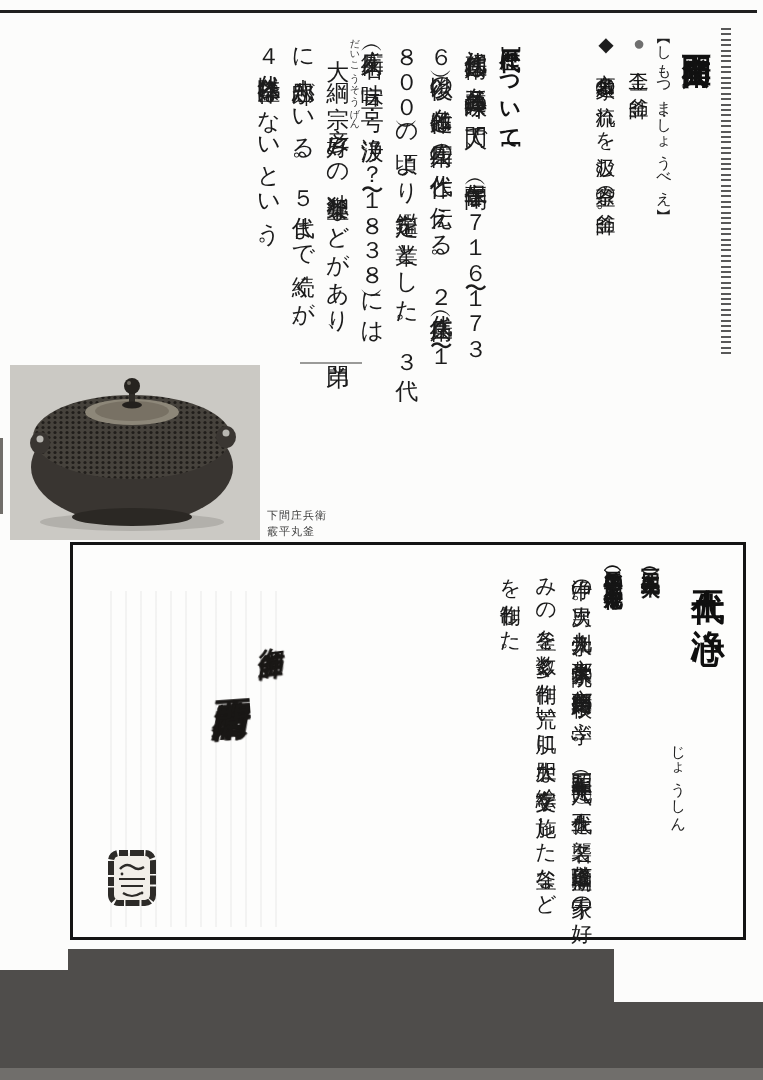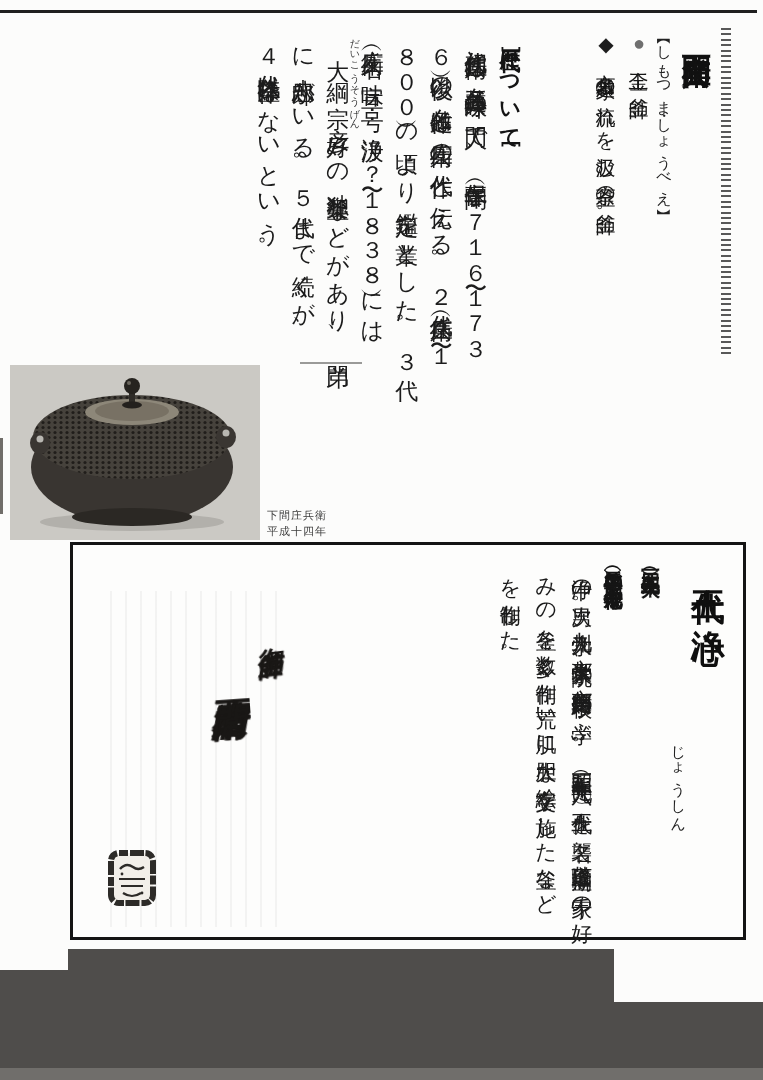--- a/index.html
+++ b/index.html
@@ -151,21 +151,21 @@
       <circle cx="122" cy="21" r="8" fill="#26231f"></circle>
       <circle cx="119" cy="18" r="2" fill="#6b665e"></circle>
       <ellipse cx="30" cy="78" rx="10" ry="11" fill="#3a3632"></ellipse>
       <circle cx="30" cy="74" r="3.5" fill="#b9b7b2"></circle>
       <ellipse cx="216" cy="72" rx="10" ry="11" fill="#3a3632"></ellipse>
       <circle cx="216" cy="68" r="3.5" fill="#b9b7b2"></circle>
     </svg>
   </div>
   <div class="photo-caption">
     <div>下間庄兵衛</div>
-    <div>平成十四年</div>
+    <div>霰平丸釜</div>
   </div>
 
   <div class="bio-box">
     <div class="bio-flow vflow">
       <p class="bio-title">十五代　浄心</p>
       <p class="bio-reading">じょうしん</p>
       <p class="bio-dates d1">大正十三年（一九二四）</p>
       <p class="bio-dates d2">〜平成十四年（二〇〇二）　行年七十九歳</p>
       <p class="bio-body">浄中の次男。九州大学、京都大学大学院、京都美術専門学校に学ぶ。昭和三十五年（一九六〇）に十五代を襲名。茶道隆盛期に千家の好みの釜を数多く制作、荒い肌に大胆な絵字文を施した釜などを制作した。</p>
     </div>

